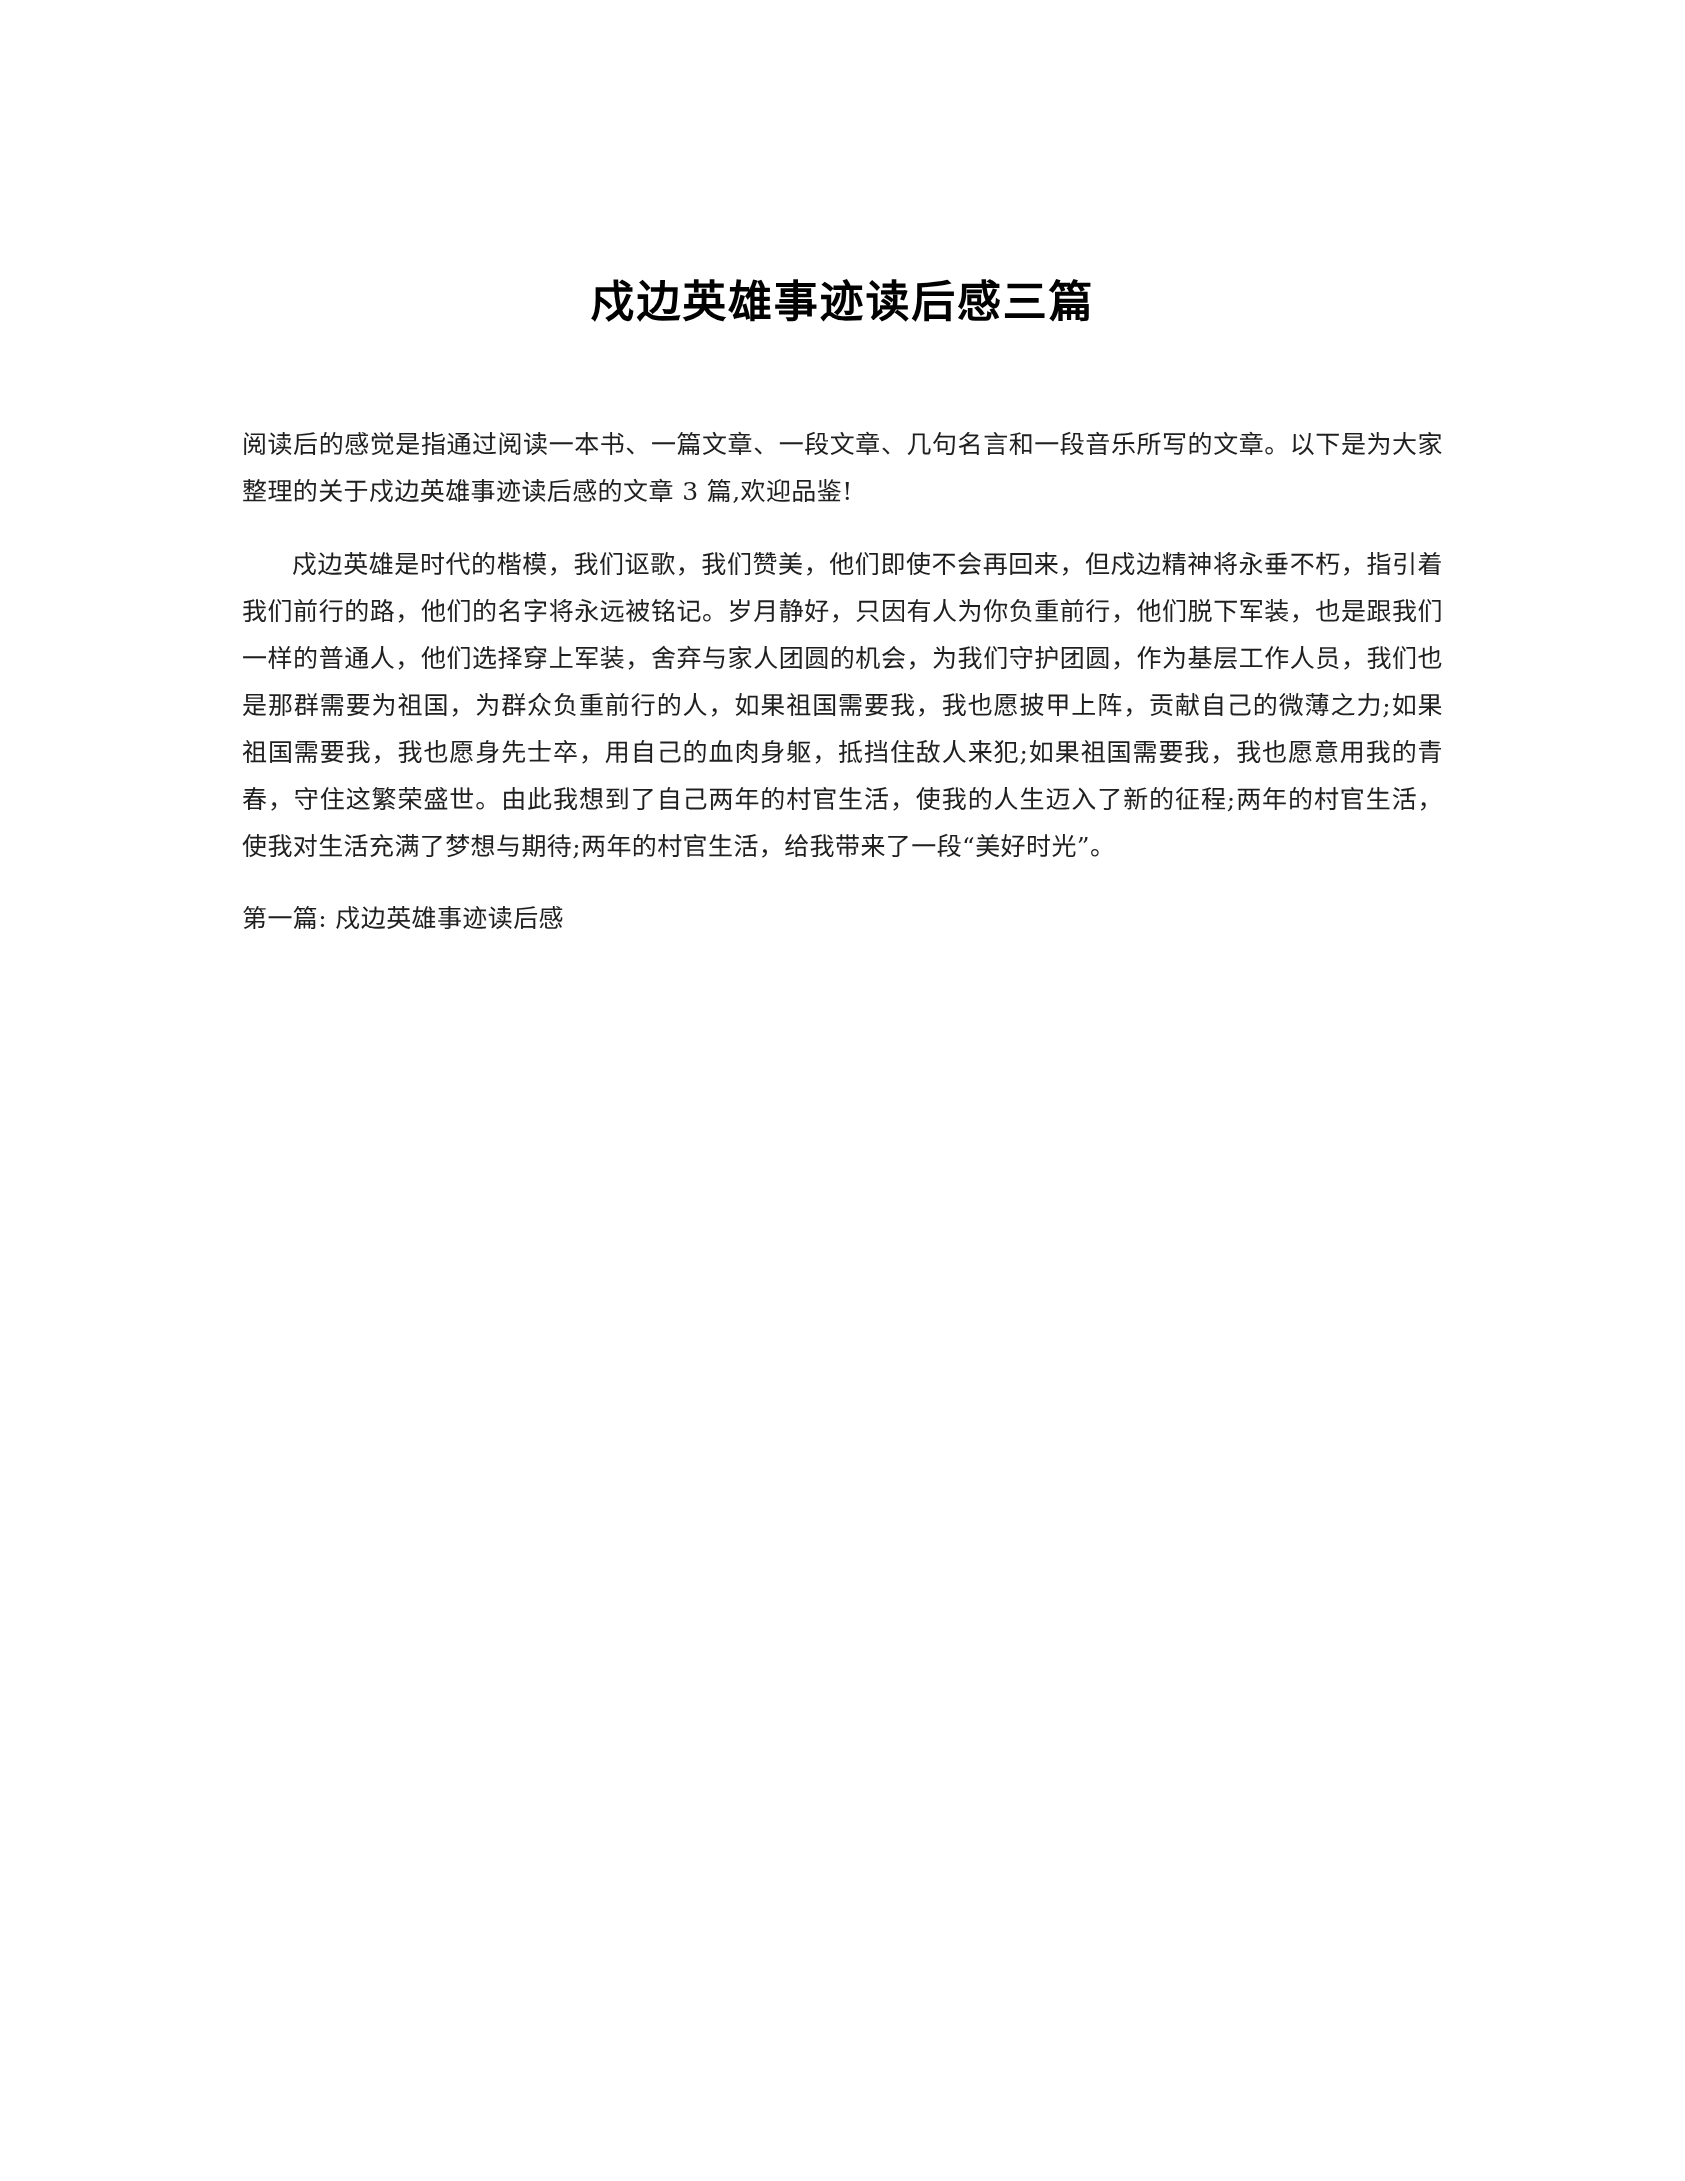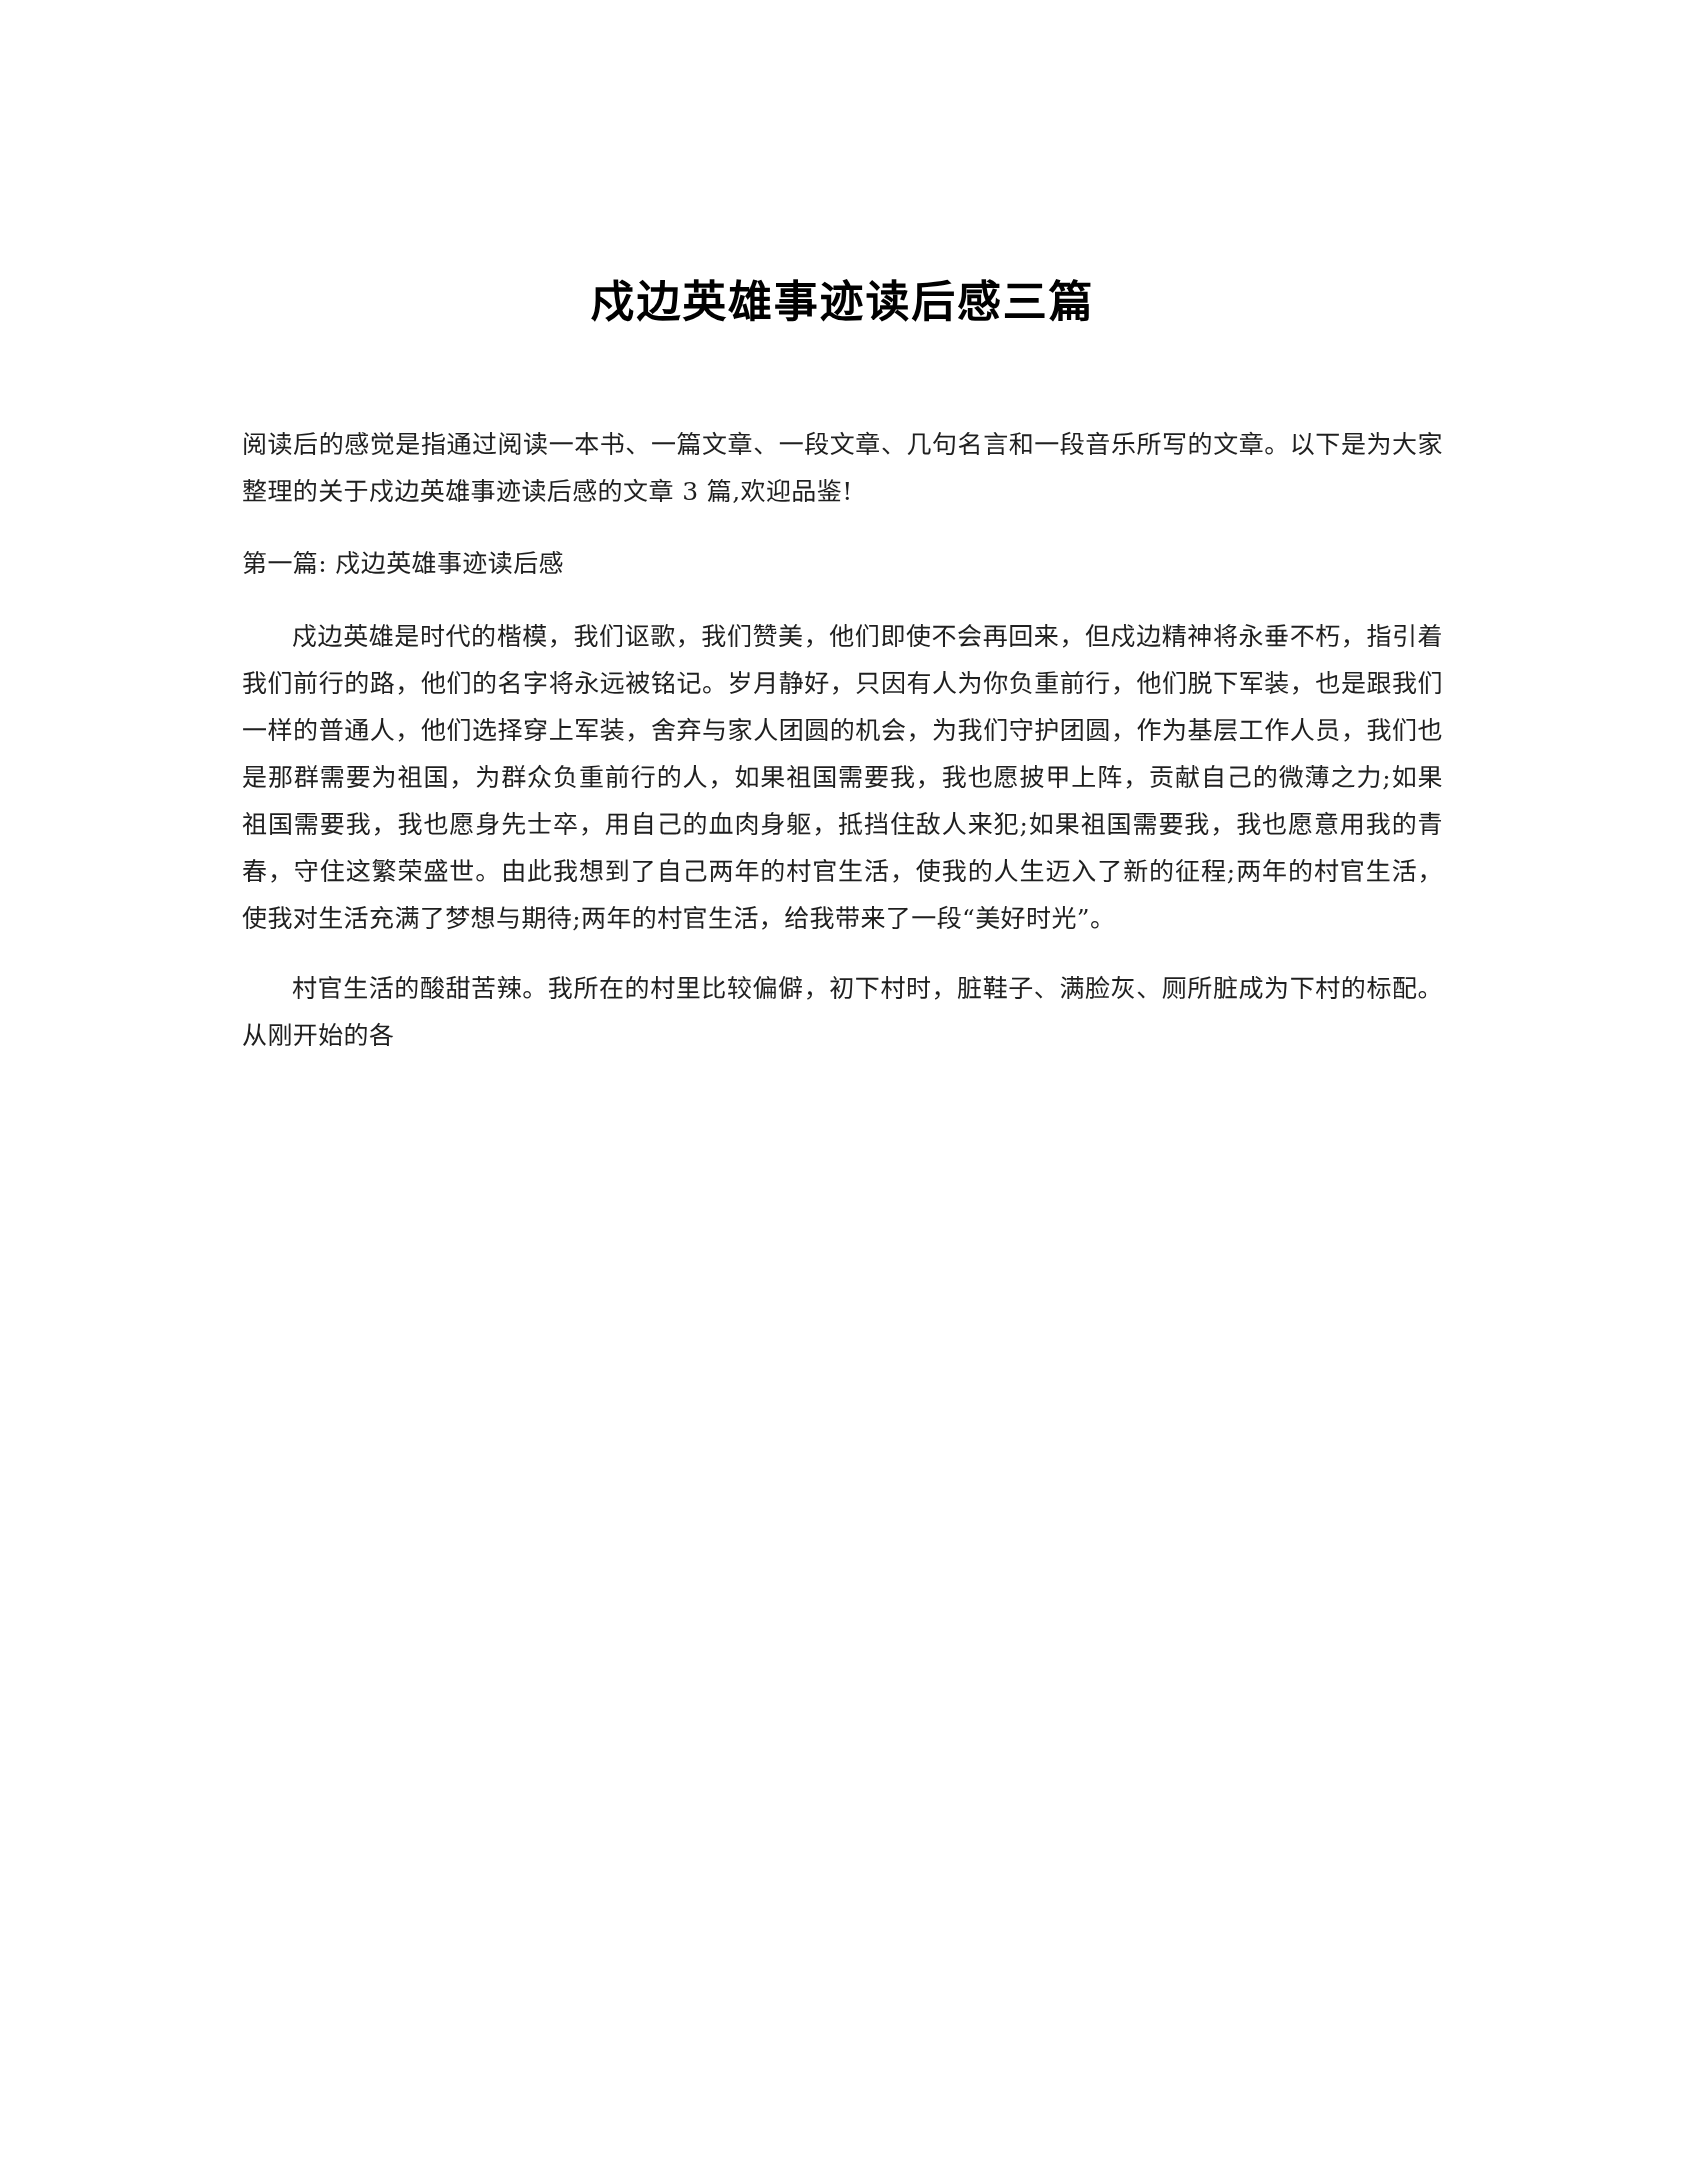--- a/index.html
+++ b/index.html
@@ -66,21 +66,20 @@
 </head>
 <body>
 
 <div class="page">
   <div class="content">
 
     <h1 class="doc-title">戍边英雄事迹读后感三篇</h1>
 
     <p class="para intro">阅读后的感觉是指通过阅读一本书、一篇文章、一段文章、几句名言和一段音乐所写的文章。以下是为大家整理的关于戍边英雄事迹读后感的文章 3 篇,欢迎品鉴!</p>
 
+    <p class="para indent">戍边英雄是时代的楷模，我们讴歌，我们赞美，他们即使不会再回来，但戍边精神将永垂不朽，指引着我们前行的路，他们的名字将永远被铭记。岁月静好，只因有人为你负重前行，他们脱下军装，也是跟我们一样的普通人，他们选择穿上军装，舍弃与家人团圆的机会，为我们守护团圆，作为基层工作人员，我们也是那群需要为祖国，为群众负重前行的人，如果祖国需要我，我也愿披甲上阵，贡献自己的微薄之力;如果祖国需要我，我也愿身先士卒，用自己的血肉身躯，抵挡住敌人来犯;如果祖国需要我，我也愿意用我的青春，守住这繁荣盛世。由此我想到了自己两年的村官生活，使我的人生迈入了新的征程;两年的村官生活，使我对生活充满了梦想与期待;两年的村官生活，给我带来了一段“美好时光”。</p>
+
     <p class="para section-label">第一篇: 戍边英雄事迹读后感</p>
 
-    <p class="para indent">戍边英雄是时代的楷模，我们讴歌，我们赞美，他们即使不会再回来，但戍边精神将永垂不朽，指引着我们前行的路，他们的名字将永远被铭记。岁月静好，只因有人为你负重前行，他们脱下军装，也是跟我们一样的普通人，他们选择穿上军装，舍弃与家人团圆的机会，为我们守护团圆，作为基层工作人员，我们也是那群需要为祖国，为群众负重前行的人，如果祖国需要我，我也愿披甲上阵，贡献自己的微薄之力;如果祖国需要我，我也愿身先士卒，用自己的血肉身躯，抵挡住敌人来犯;如果祖国需要我，我也愿意用我的青春，守住这繁荣盛世。由此我想到了自己两年的村官生活，使我的人生迈入了新的征程;两年的村官生活，使我对生活充满了梦想与期待;两年的村官生活，给我带来了一段“美好时光”。</p>
-
-    <p class="para indent tight">村官生活的酸甜苦辣。我所在的村里比较偏僻，初下村时，脏鞋子、满脸灰、厕所脏成为下村的标配。从刚开始的各</p>
 
   </div>
 </div>
 
 
 </body></html>

